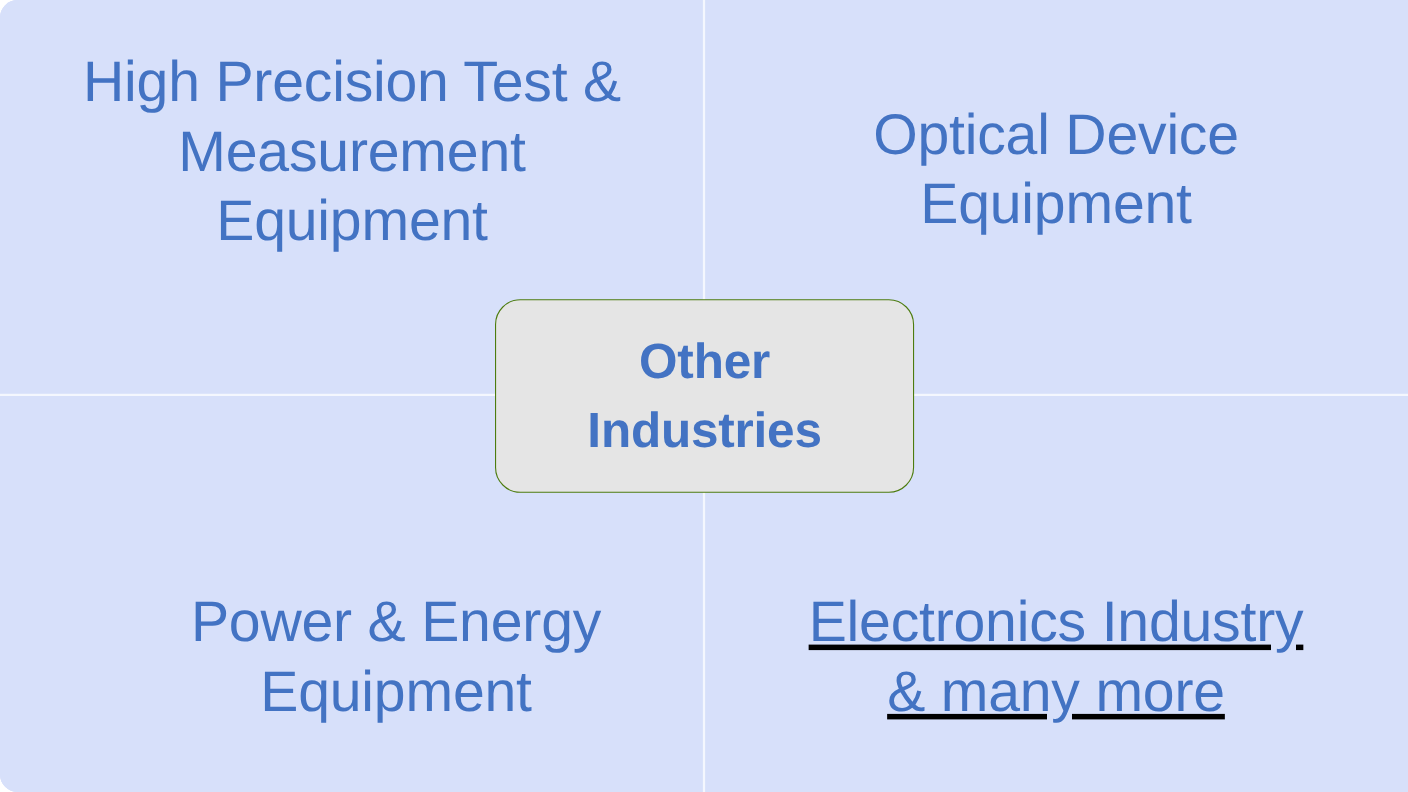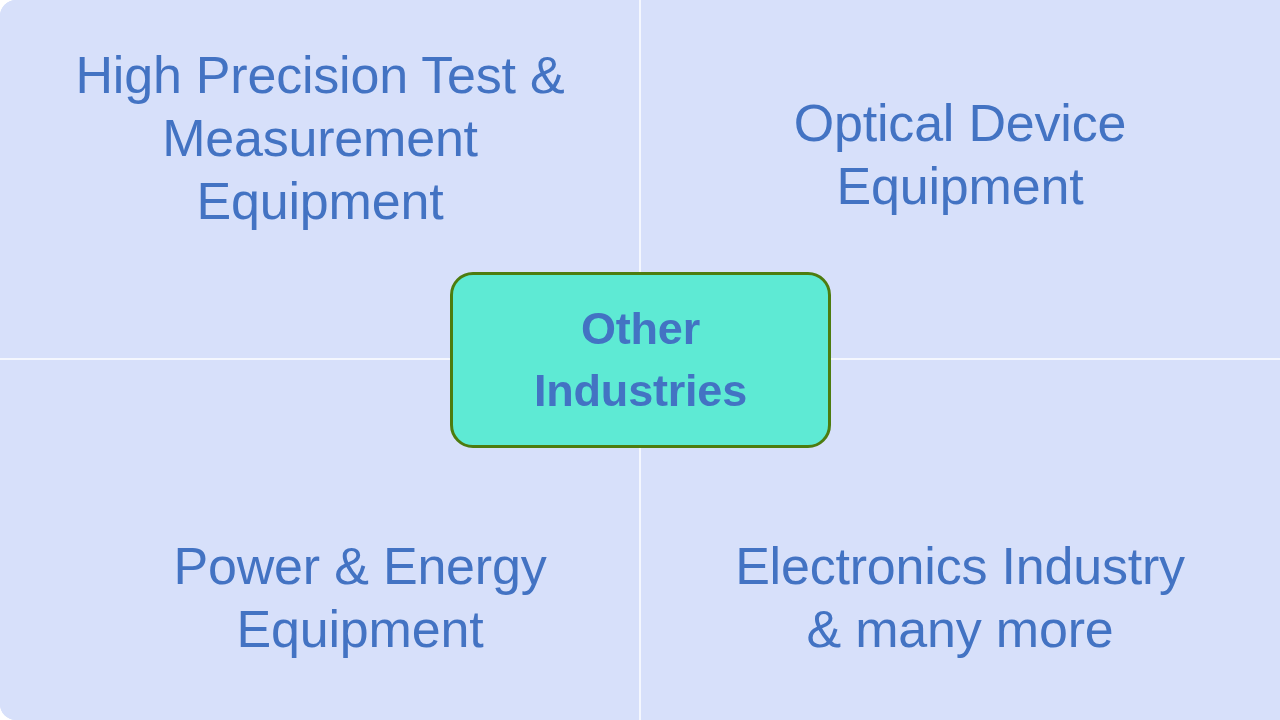--- a/index.html
+++ b/index.html
@@ -39,21 +39,21 @@
     background: #d7e0fa;
     display: flex;
     align-items: center;
     justify-content: center;
     box-sizing: border-box;
   }
 
   .q-top-left    { left: 0;     top: 0;   }
   .q-top-right   { left: 640px; top: 0;   }
   .q-bottom-left { left: 0;     top: 360px; justify-content: flex-end; }
-  .q-bottom-right{ left: 640px; top: 360px; }
+  .q-bottom-right{ left: 640px; top: 360px; text-decoration: underline; }
 
   .quadrant-label {
     color: #4373c3;
     font-size: 52px;
     line-height: 63px;
     text-align: center;
     font-weight: 400;
     letter-spacing: -0.2px;
     white-space: pre-line;
     width: 560px;
@@ -87,22 +87,22 @@
     pointer-events: none;
   }
 
   
   .center-node {
     position: absolute;
     left: 450px;
     top: 272px;
     width: 381px;
     height: 176px;
-    background: #5eead4;
-    border: 3px solid #4d7c0f;
+    background: #e5e5e5;
+    border: 1px solid #4d7c0f;
     border-radius: 23px;
     box-sizing: border-box;
     display: flex;
     align-items: center;
     justify-content: center;
   }
 
   .center-node-label {
     color: #4373c3;
     font-size: 45px;

